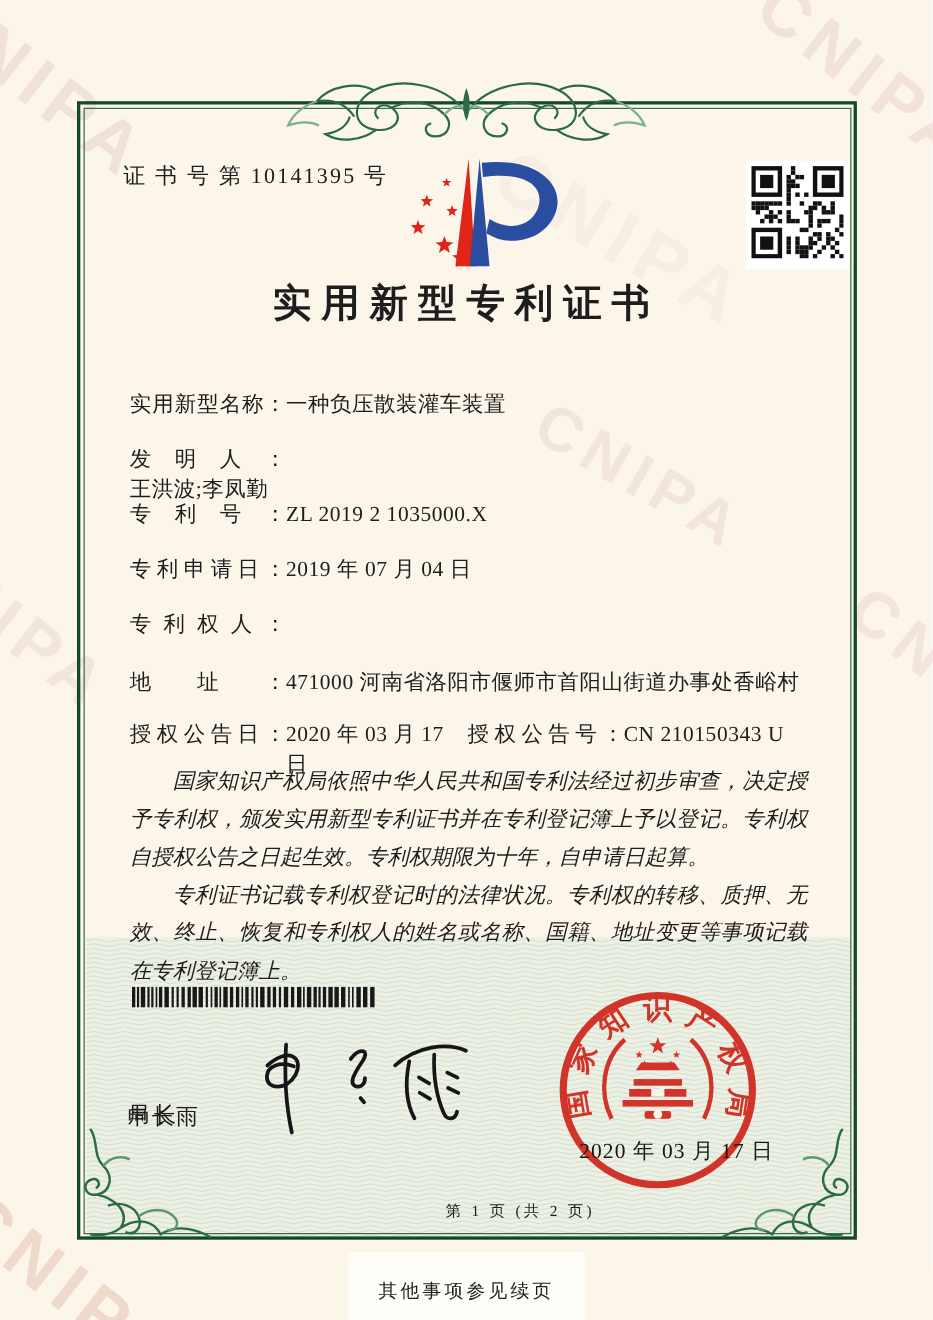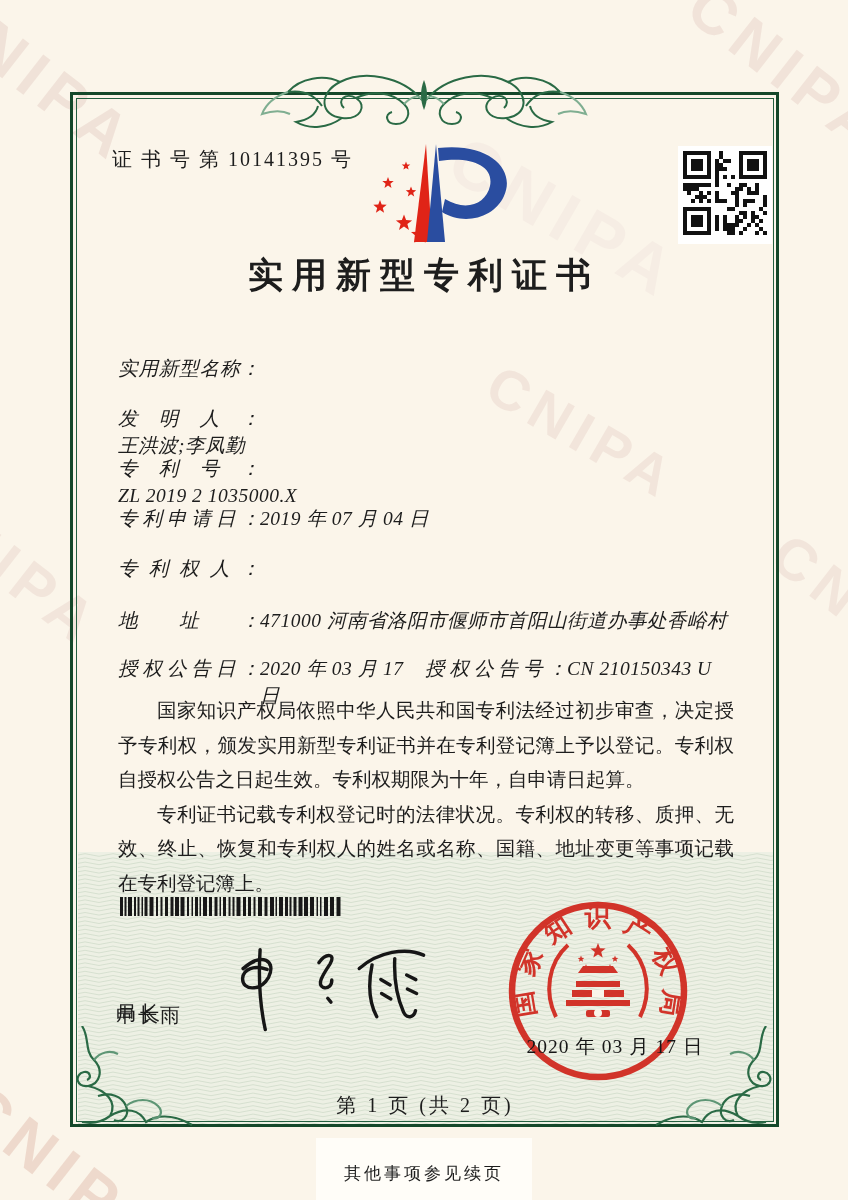--- a/index.html
+++ b/index.html
@@ -11,37 +11,37 @@
   .border-box{position:absolute;left:70px;top:92px;width:703px;height:1029px;
       border:3.5px solid #14482a;z-index:2;}
   .border-box::after{content:"";position:absolute;inset:2.5px;border:1.5px solid #236040;}
   .waves{position:absolute;left:78px;top:852px;z-index:1;}
   .content{position:absolute;inset:0;z-index:4;}
   .certno{position:absolute;left:112px;top:146px;font-size:20px;letter-spacing:2px;}
   .logo{position:absolute;left:338px;top:136px;}
   .qrbox{position:absolute;left:678px;top:146px;background:#fff;padding:5px;}
   .title{position:absolute;left:0;right:0;top:252px;text-align:center;font-size:35px;
          font-weight:bold;letter-spacing:9px;}
-  .frow{position:absolute;left:118px;display:flex;font-size:19.5px;line-height:27px;font-style:italic;}
+  .frow{position:absolute;left:118px;display:flex;font-size:19.5px;line-height:27px;}
   .flabel{display:inline-block;width:142px;text-align:justify;text-align-last:justify;flex:none;}
   .fvalue{letter-spacing:.5px;}
   .pair{display:flex;}
   .pair-left{width:307px;flex:none;}
   .bodytext{position:absolute;left:118px;top:694px;width:616px;font-size:19.5px;
-            line-height:34.5px;text-align:justify;}
+            line-height:34.5px;text-align:justify;font-style:italic;}
   .bodytext p{margin:0;text-indent:2em;}
   .barcode{position:absolute;left:120px;top:897px;}
   .sig-title{position:absolute;left:116px;top:964px;font-size:20px;letter-spacing:4px;margin-top:36px;}
   .sig-name{position:absolute;left:116px;top:1002px;font-size:20px;letter-spacing:2px;}
   .sig-hand{position:absolute;left:222px;top:934px;}
   .sealwrap{position:absolute;left:502px;top:895px;}
   .seal-date{position:absolute;left:520px;top:1033px;width:190px;text-align:center;
              font-size:19.5px;letter-spacing:1px;color:#161616;z-index:5;}
   .pagenum{position:absolute;left:70px;width:710px;top:1092px;text-align:center;
-           font-size:20px;letter-spacing:3px;}
+           font-size:14px;letter-spacing:3px;padding-left:48px;}
   .footnote{position:absolute;left:0;right:0;top:1138px;text-align:center;}
   .footnote span{display:inline-block;background:#fffdf8;padding:24px 28px;font-size:17px;
            letter-spacing:3px;}
   .ornament{position:absolute;z-index:3;}
 </style>
 </head>
 <body>
 
 <div class="page">
 
@@ -291,26 +291,27 @@
           <rect x="0" y="56" width="28" height="28" fill="#111"></rect>
           <rect x="4" y="60" width="20" height="20" fill="#fff"></rect>
           <rect x="8" y="64" width="12" height="12" fill="#111"></rect>
         </svg>
     </div>
 
     <div class="title">实用新型专利证书</div>
 
     <div class="frow" style="top:355px;">
       <span class="flabel">实用新型名称：</span>
+      <span class="fvalue">一种负压散装灌车装置</span>
     </div>
     <div class="frow" style="top:405px;flex-direction:column;">
       <span class="flabel">发明人：</span>
       <span class="fvalue">王洪波;李凤勤</span>
     </div>
-    <div class="frow" style="top:455px;flex-direction:column;">
+    <div class="frow" style="top:455px;">
       <span class="flabel">专利号：</span>
       <span class="fvalue">ZL 2019 2 1035000.X</span>
     </div>
     <div class="frow" style="top:505px;">
       <span class="flabel">专利申请日：</span>
       <span class="fvalue">2019 年 07 月 04 日</span>
     </div>
     <div class="frow" style="top:555px;">
       <span class="flabel">专利权人：</span>
     </div>

